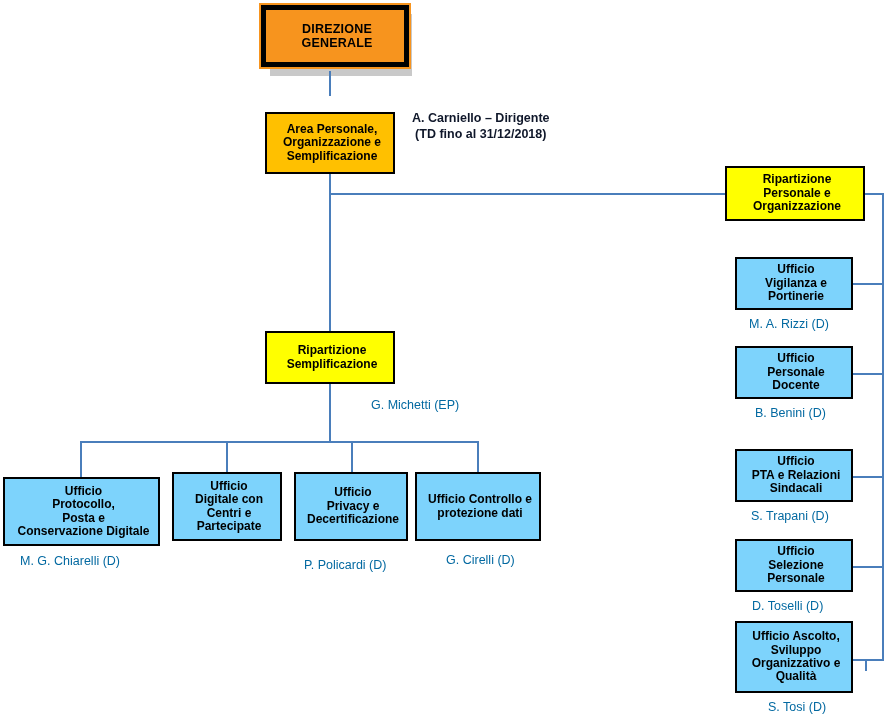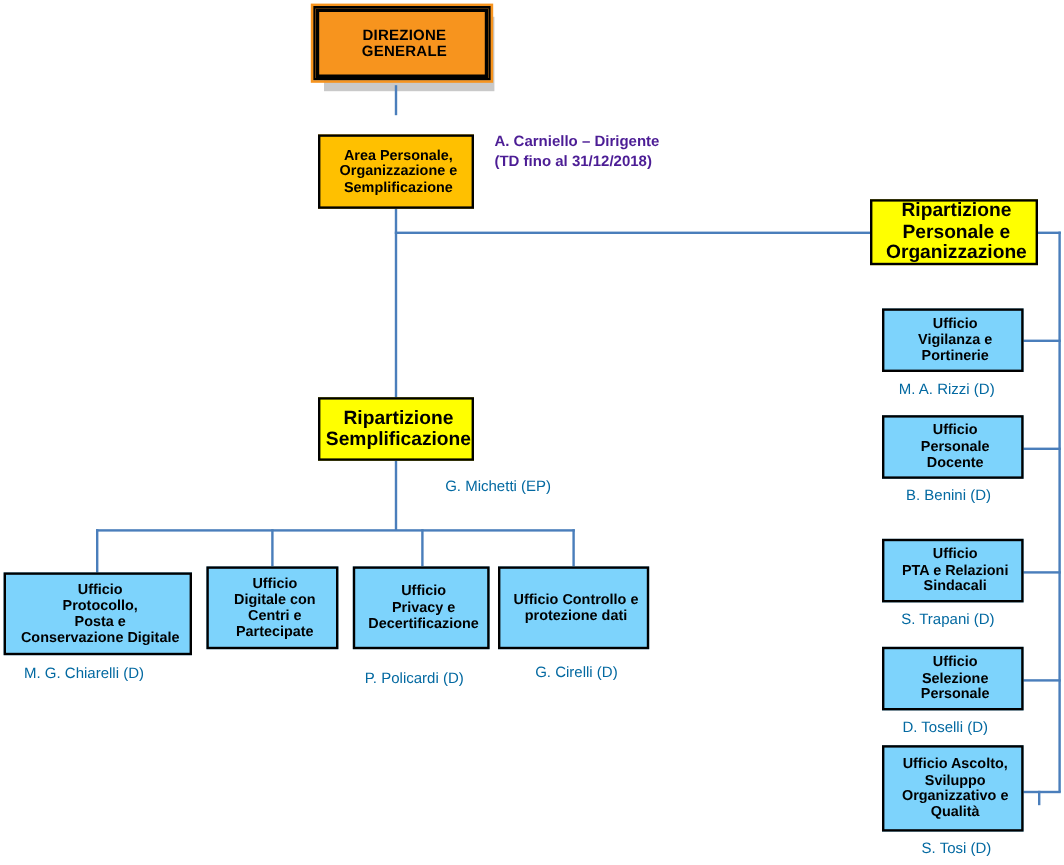--- a/index.html
+++ b/index.html
@@ -50,21 +50,21 @@
   
   .node-amber {
     background: #FFC000;
     border: 2px solid #000000;
     font-size: 12px;
   }
   
   .node-yellow {
     background: #FFFF00;
     border: 2px solid #000000;
-    font-size: 16px;
+    font-size: 12px;
   }
   
   .node-blue {
     background: #7dd3fc;
     border: 2px solid #000000;
     font-size: 12px;
   }
 
   
   .caption {
@@ -73,24 +73,25 @@
     font-size: 12.5px;
     color: #0369a1;
     white-space: nowrap;
     z-index: 3;
   }
   .caption-bold {
     position: absolute;
     font-family: "Liberation Sans", sans-serif;
     font-size: 12.5px;
     font-weight: bold;
-    color: #4c1d95;
+    color: #0f172a;
     white-space: nowrap;
     z-index: 3;
     line-height: 1.25;
+    text-align: center;
   }
 
   
   .ln-v, .ln-h {
     position: absolute;
     background: #4A7EBB;
     z-index: 2;
   }
   .ln-v { width: 2px; }
   .ln-h { height: 2px; }

